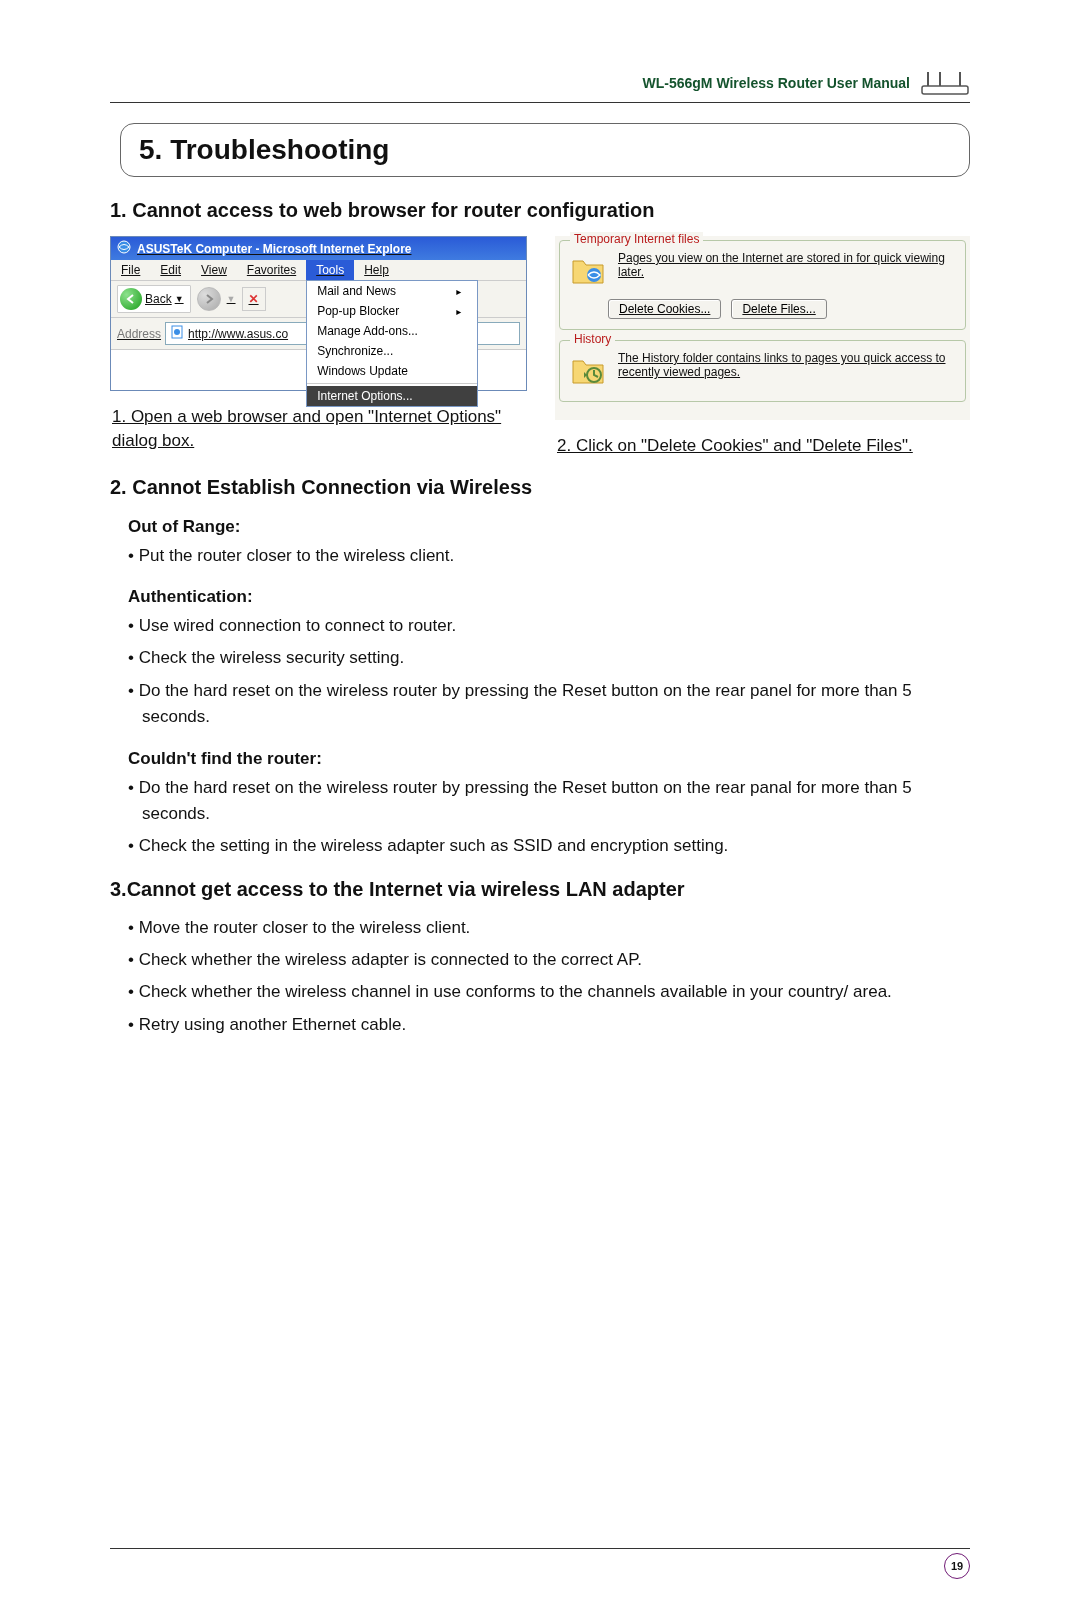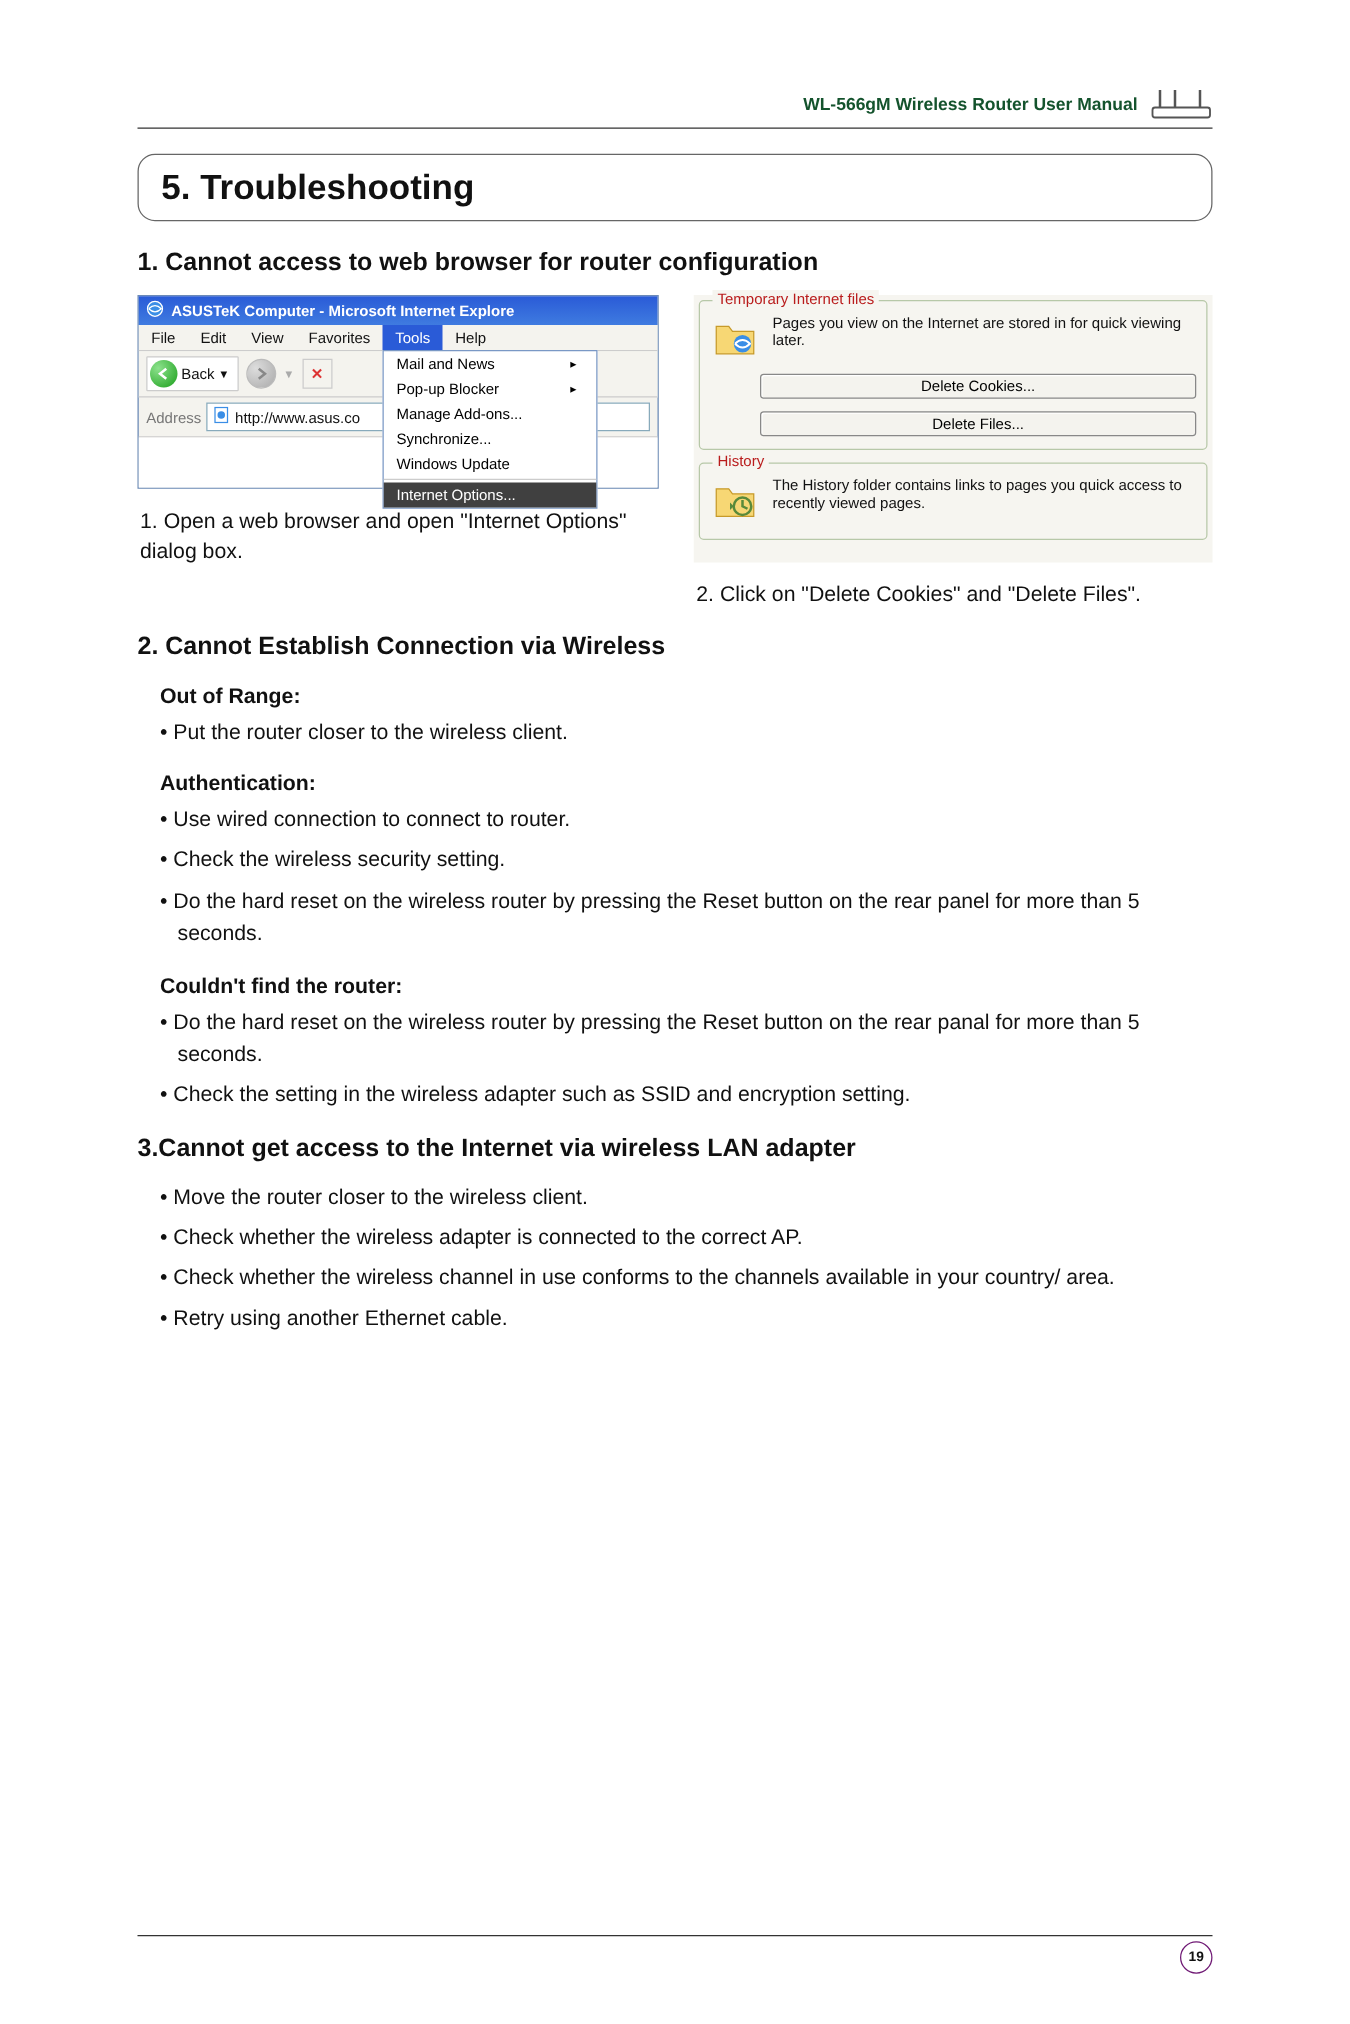--- a/index.html
+++ b/index.html
@@ -30,35 +30,37 @@
   .header-rule {
     border: none;
     border-top: 1px solid #333;
     margin: 0 0 20px 0;
   }
   .chapter-box {
     border: 1px solid #666;
     border-radius: 14px;
     padding: 10px 18px;
     margin-bottom: 22px;
+    margin-left: 10px;
   }
   .chapter-title {
     font-size: 28px;
     font-weight: bold;
     margin: 0;
   }
   .section-title {
     font-size: 20px;
     font-weight: bold;
     margin: 18px 0 14px 0;
   }
   .figure-row {
     display: flex;
     gap: 30px;
     margin-bottom: 18px;
+    text-decoration: underline;
   }
   .figure-col { flex: 1; }
   .caption {
     font-size: 17px;
     margin: 14px 0 0 2px;
     line-height: 1.4;
   }
   
   .ie-window {
     border: 1px solid #6b8ab8;
@@ -188,21 +190,21 @@
     display: flex;
     gap: 10px;
     align-items: flex-start;
   }
   .group-icon {
     width: 40px; height: 40px;
     display:flex; align-items:center; justify-content:center;
   }
   .group-text { flex:1; }
   .btn-row {
-    display:flex; gap:10px; margin-top:8px; justify-content:flex-start; padding-left:40px;flex-direction:column;
+    display:flex; gap:10px; margin-top:8px; justify-content:flex-start; padding-left:40px;
   }
   .win-btn {
     background: #f4f3ee;
     border: 1px solid #888;
     border-radius: 3px;
     padding: 2px 10px;
     font-size: 12px;
     box-shadow: 1px 1px 0 #fff inset;
   }
   .folder-svg { width:36px; height:36px; }

